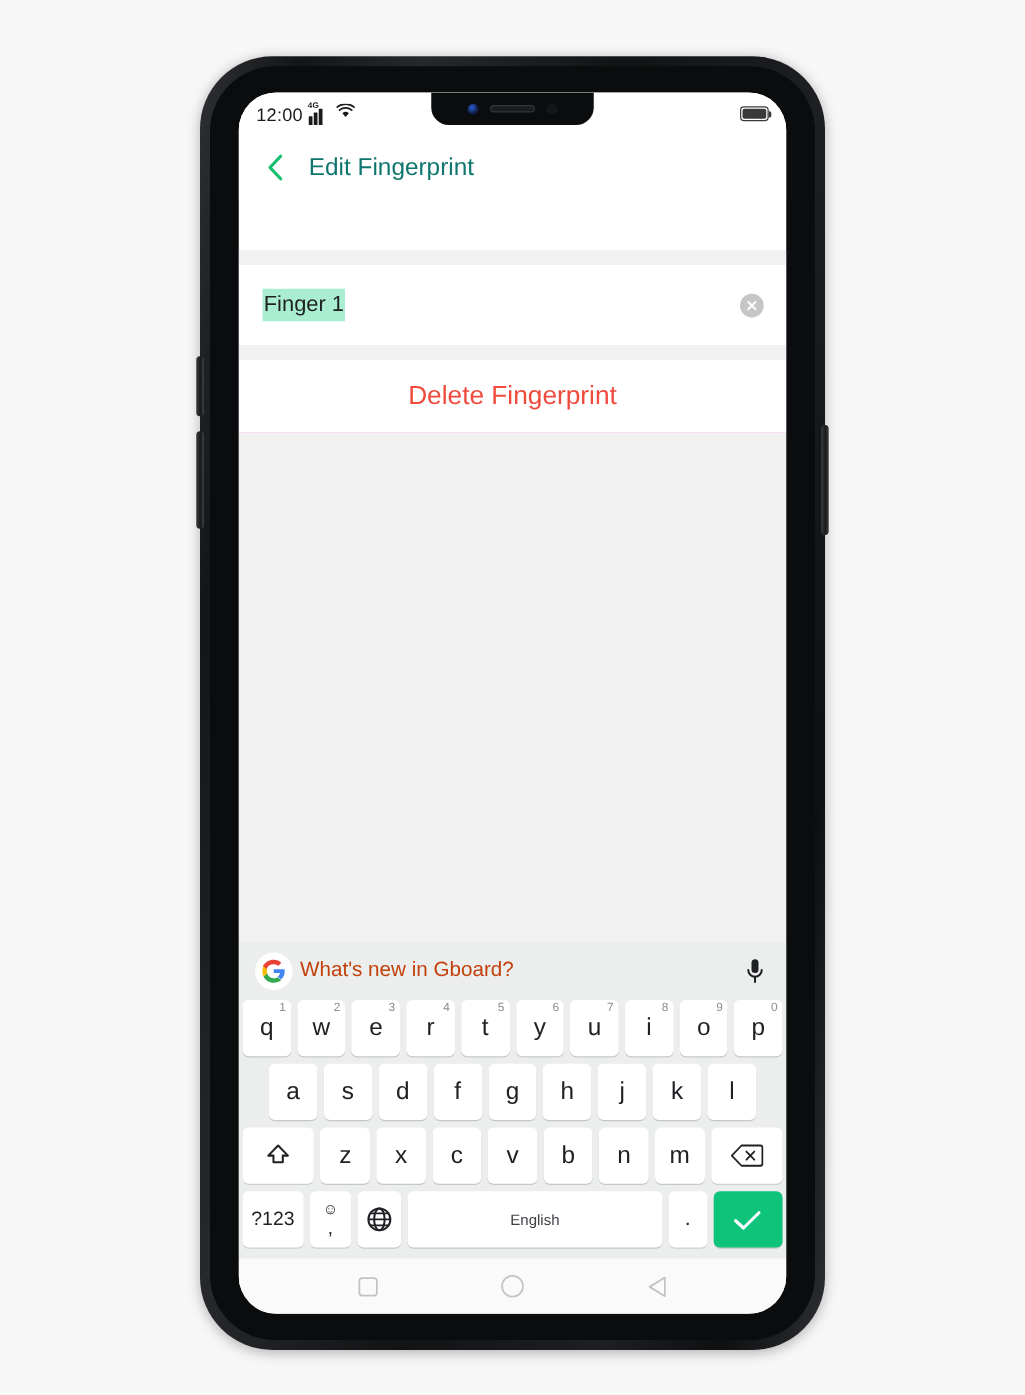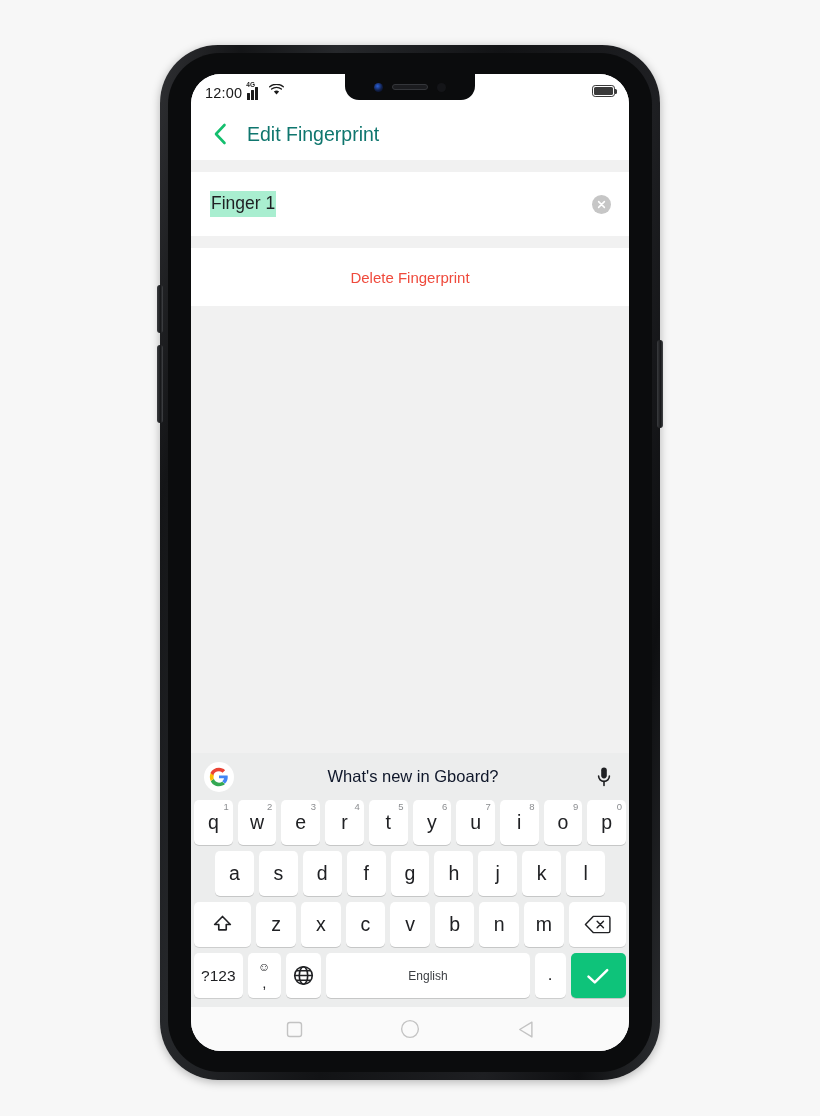--- a/index.html
+++ b/index.html
@@ -118,21 +118,21 @@
   .back-chevron {
     width: 26px; height: 26px;
     display: flex; align-items: center; justify-content: center;
     cursor: pointer;
   }
   .appbar-title {
     font-size: 19.5px; color: #0f766e; margin-left: 14px;
   }
 
   
-  .content { background: #d946ef; }
+  .content { background: #d946ef; margin-top: 40px; }
   .gap { height: 12px; background: #f1f1f1; }
 
   .name-row {
     background: #fff;
     height: 64px;
     display: flex; align-items: center;
     padding: 0 18px 0 19px;
   }
   .name-value {
     font-size: 17.5px; color: #1f2023;
@@ -147,40 +147,40 @@
     display: flex; align-items: center; justify-content: center;
     cursor: pointer;
   }
 
   .delete-row {
     background: #fff;
     height: 58px;
     display: flex; align-items: center; justify-content: center;
     cursor: pointer;
   }
-  .delete-label { font-size: 15px; color: #ef4a3c; }
+  .delete-label { font-size: 21px; color: #ef4a3c; }
 
   .filler { background: #f1f1f1; flex: 1; }
 
   
   .kb { background: #eceded; padding: 0 0 3px 0; user-select: none; }
   .kb-suggest {
     height: 47px;
     display: flex; align-items: center;
     padding: 0 13px;
   }
   .g-logo {
     width: 30px; height: 30px; border-radius: 50%;
     background: #fff;
     display: flex; align-items: center; justify-content: center;
     flex: 0 0 auto;
   }
   .kb-suggest-text {
-    flex: 1; text-align: center;
-    font-size: 16.5px; color: #0f172a;
+    flex: 1; text-align: left;
+    font-size: 16.5px; color: #c2410c;
     margin: 0 6px;
   }
   .mic-btn { width: 24px; display: flex; justify-content: center; flex: 0 0 auto; cursor: pointer; }
 
   .kb-row { display: flex; justify-content: center; gap: 5px; padding: 0 3px 6px 3px; }
   .key {
     position: relative;
     background: #fff;
     border-radius: 5px;
     height: 45px;

